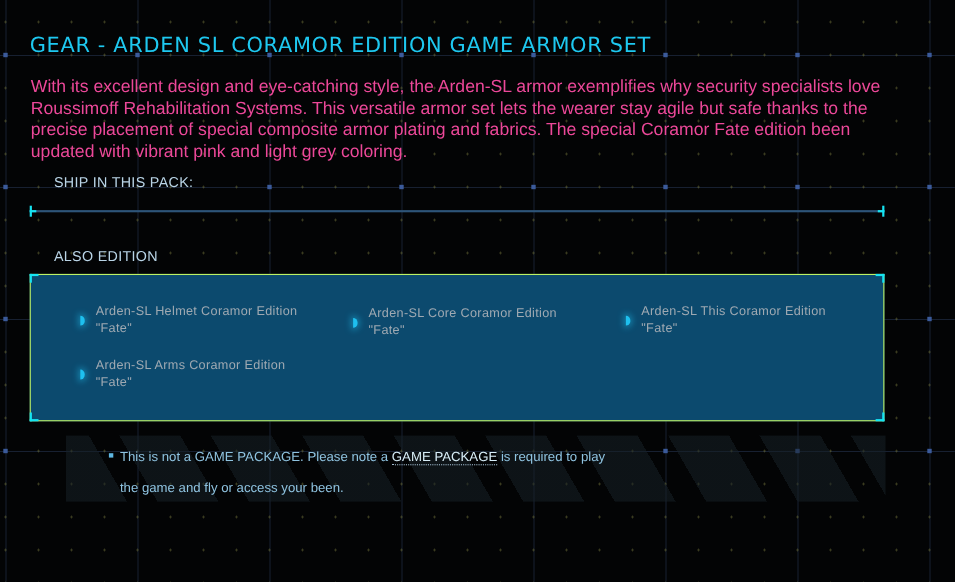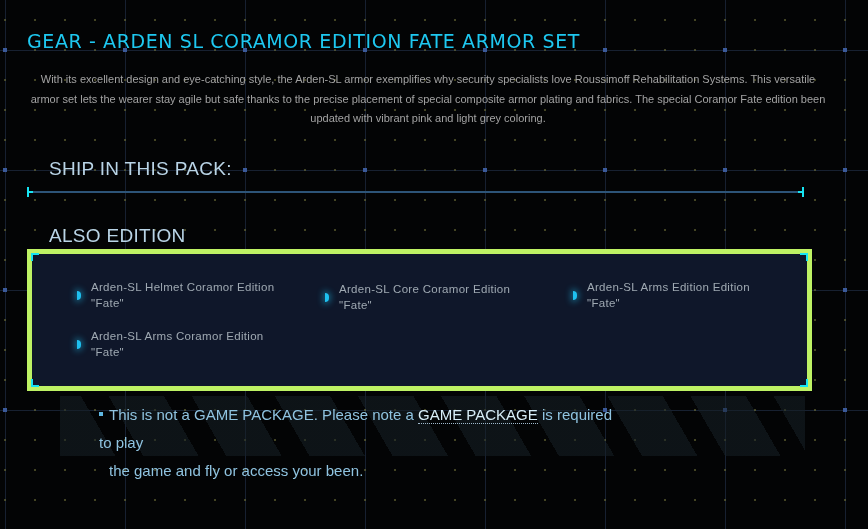--- a/index.html
+++ b/index.html
@@ -35,66 +35,65 @@
       pointer-events: none;
     }
     .title {
       position: absolute; left: 27px; top: 30px;
       color: #1ec8f0; font-size: 19px; letter-spacing: 0.6px;
       font-family: "DejaVu Sans", sans-serif; font-weight: normal;
       margin: 0; white-space: nowrap;
     }
     .desc {
       position: absolute; left: 28px; top: 70px; width: 800px;
-      color: #a3a3a3; font-size: 11px; line-height: 19.5px;
+      color: #ec4899; font-size: 16px; line-height: 19.5px;
       font-family: "Liberation Sans", sans-serif;
       margin: 0;
-      text-align: center;
     }
     .label {
       position: absolute; left: 49px;
-      color: #b9d4e6; font-size: 19px; letter-spacing: 0.3px;
+      color: #b9d4e6; font-size: 13px; letter-spacing: 0.3px;
       font-family: "Liberation Sans", sans-serif;
     }
     .ship-line {
       position: absolute; left: 27px; top: 191px; width: 777px; height: 2px;
       background: #2d5478;
     }
     .ship-line::before, .ship-line::after {
       content: ""; position: absolute; top: -4px; width: 2px; height: 10px; background: #16e4f2;
     }
     .ship-line::before { left: 0; }
     .ship-line::after { right: 0; }
     .ship-line .capl, .ship-line .capr { position: absolute; top: 0; width: 6px; height: 2px; background: #16e4f2; }
     .ship-line .capl { left: 0; } .ship-line .capr { right: 0; }
     .box {
       position: absolute; left: 27px; top: 249px; width: 775px; height: 132px;
-      background: #0f172a;
-      border: 5px solid #bef264;
+      background: #0c4a6e;
+      border: 1px solid #bef264;
     }
     .corner { position: absolute; width: 6px; height: 6px; border-color: #16e4f2; border-style: solid; border-width: 0; }
     .c-tl { left: -1px; top: -1px; border-left-width: 2px; border-top-width: 2px; }
     .c-tr { right: -1px; top: -1px; border-right-width: 2px; border-top-width: 2px; }
     .c-bl { left: -1px; bottom: -1px; border-left-width: 2px; border-bottom-width: 2px; }
     .c-br { right: -1px; bottom: -1px; border-right-width: 2px; border-bottom-width: 2px; }
     .item {
       position: absolute; display: flex; align-items: center;
       color: #9fa9b2; font-size: 11.5px; line-height: 16px;
       font-family: "Liberation Sans", sans-serif; letter-spacing: 0.3px;
     }
     .item .bullet {
       width: 4px; height: 9px; background: #1ec0ef;
       border-radius: 0 4px 4px 0;
       box-shadow: 0 0 6px 2px rgba(30,192,239,0.45);
       margin-right: 10px; flex: none;
     }
     .item .text { display: flex; flex-direction: column; }
     .notice {
       position: absolute; left: 99px; top: 401px; width: 520px;
-      color: #8fc3e0; font-size: 15px; line-height: 28px;
+      color: #8fc3e0; font-size: 12px; line-height: 28px;
       font-family: "Liberation Sans", sans-serif;
     }
     .notice .sq { display: inline-block; width: 4px; height: 4px; background: #5fb7e2; vertical-align: middle; margin-right: 6px; position: relative; top: -2px; }
     .notice .cont { padding-left: 10px; }
     .notice a {
       color: #d8eef8; text-decoration: none;
       border-bottom: 1px dotted #9fb9cc;
     }
   </style>
 </head>
@@ -120,21 +119,21 @@
   <div class="node" style="left:843px;top:168px"></div>
   <div class="node" style="left:3px;top:288px"></div>
   <div class="node" style="left:843px;top:288px"></div>
   <div class="node" style="left:3px;top:408px"></div>
   <div class="node" style="left:603px;top:408px"></div>
   <div class="node" style="left:723px;top:408px"></div>
   <div class="node" style="left:843px;top:408px"></div>
 </div>
 <div class="stripes"></div>
 
-<h1 class="title">GEAR - ARDEN SL CORAMOR EDITION FATE ARMOR SET</h1>
+<h1 class="title">GEAR - ARDEN SL CORAMOR EDITION GAME ARMOR SET</h1>
 
 <p class="desc">With its excellent design and eye-catching style, the Arden-SL armor exemplifies why security specialists love Roussimoff Rehabilitation Systems. This versatile armor set lets the wearer stay agile but safe thanks to the precise placement of special composite armor plating and fabrics. The special Coramor Fate edition been updated with vibrant pink and light grey coloring.</p>
 
 <div class="label" style="top:158px">SHIP IN THIS PACK:</div>
 <div class="ship-line">
   <span class="capl"></span>
     <span class="capr"></span>
 </div>
 
 <div class="label" style="top:225px">ALSO EDITION</div>
@@ -155,21 +154,21 @@
   <div class="item" style="left:293px;top:27px">
     <span class="bullet"></span>
     <span class="text">
       <span>Arden-SL Core Coramor Edition</span>
       <span>"Fate"</span>
     </span>
   </div>
   <div class="item" style="left:541px;top:25px">
     <span class="bullet"></span>
     <span class="text">
-      <span>Arden-SL Arms Edition Edition</span>
+      <span>Arden-SL This Coramor Edition</span>
       <span>"Fate"</span>
     </span>
   </div>
   <div class="item" style="left:45px;top:74px">
     <span class="bullet"></span>
     <span class="text">
       <span>Arden-SL Arms Coramor Edition</span>
       <span>"Fate"</span>
     </span>
   </div>

